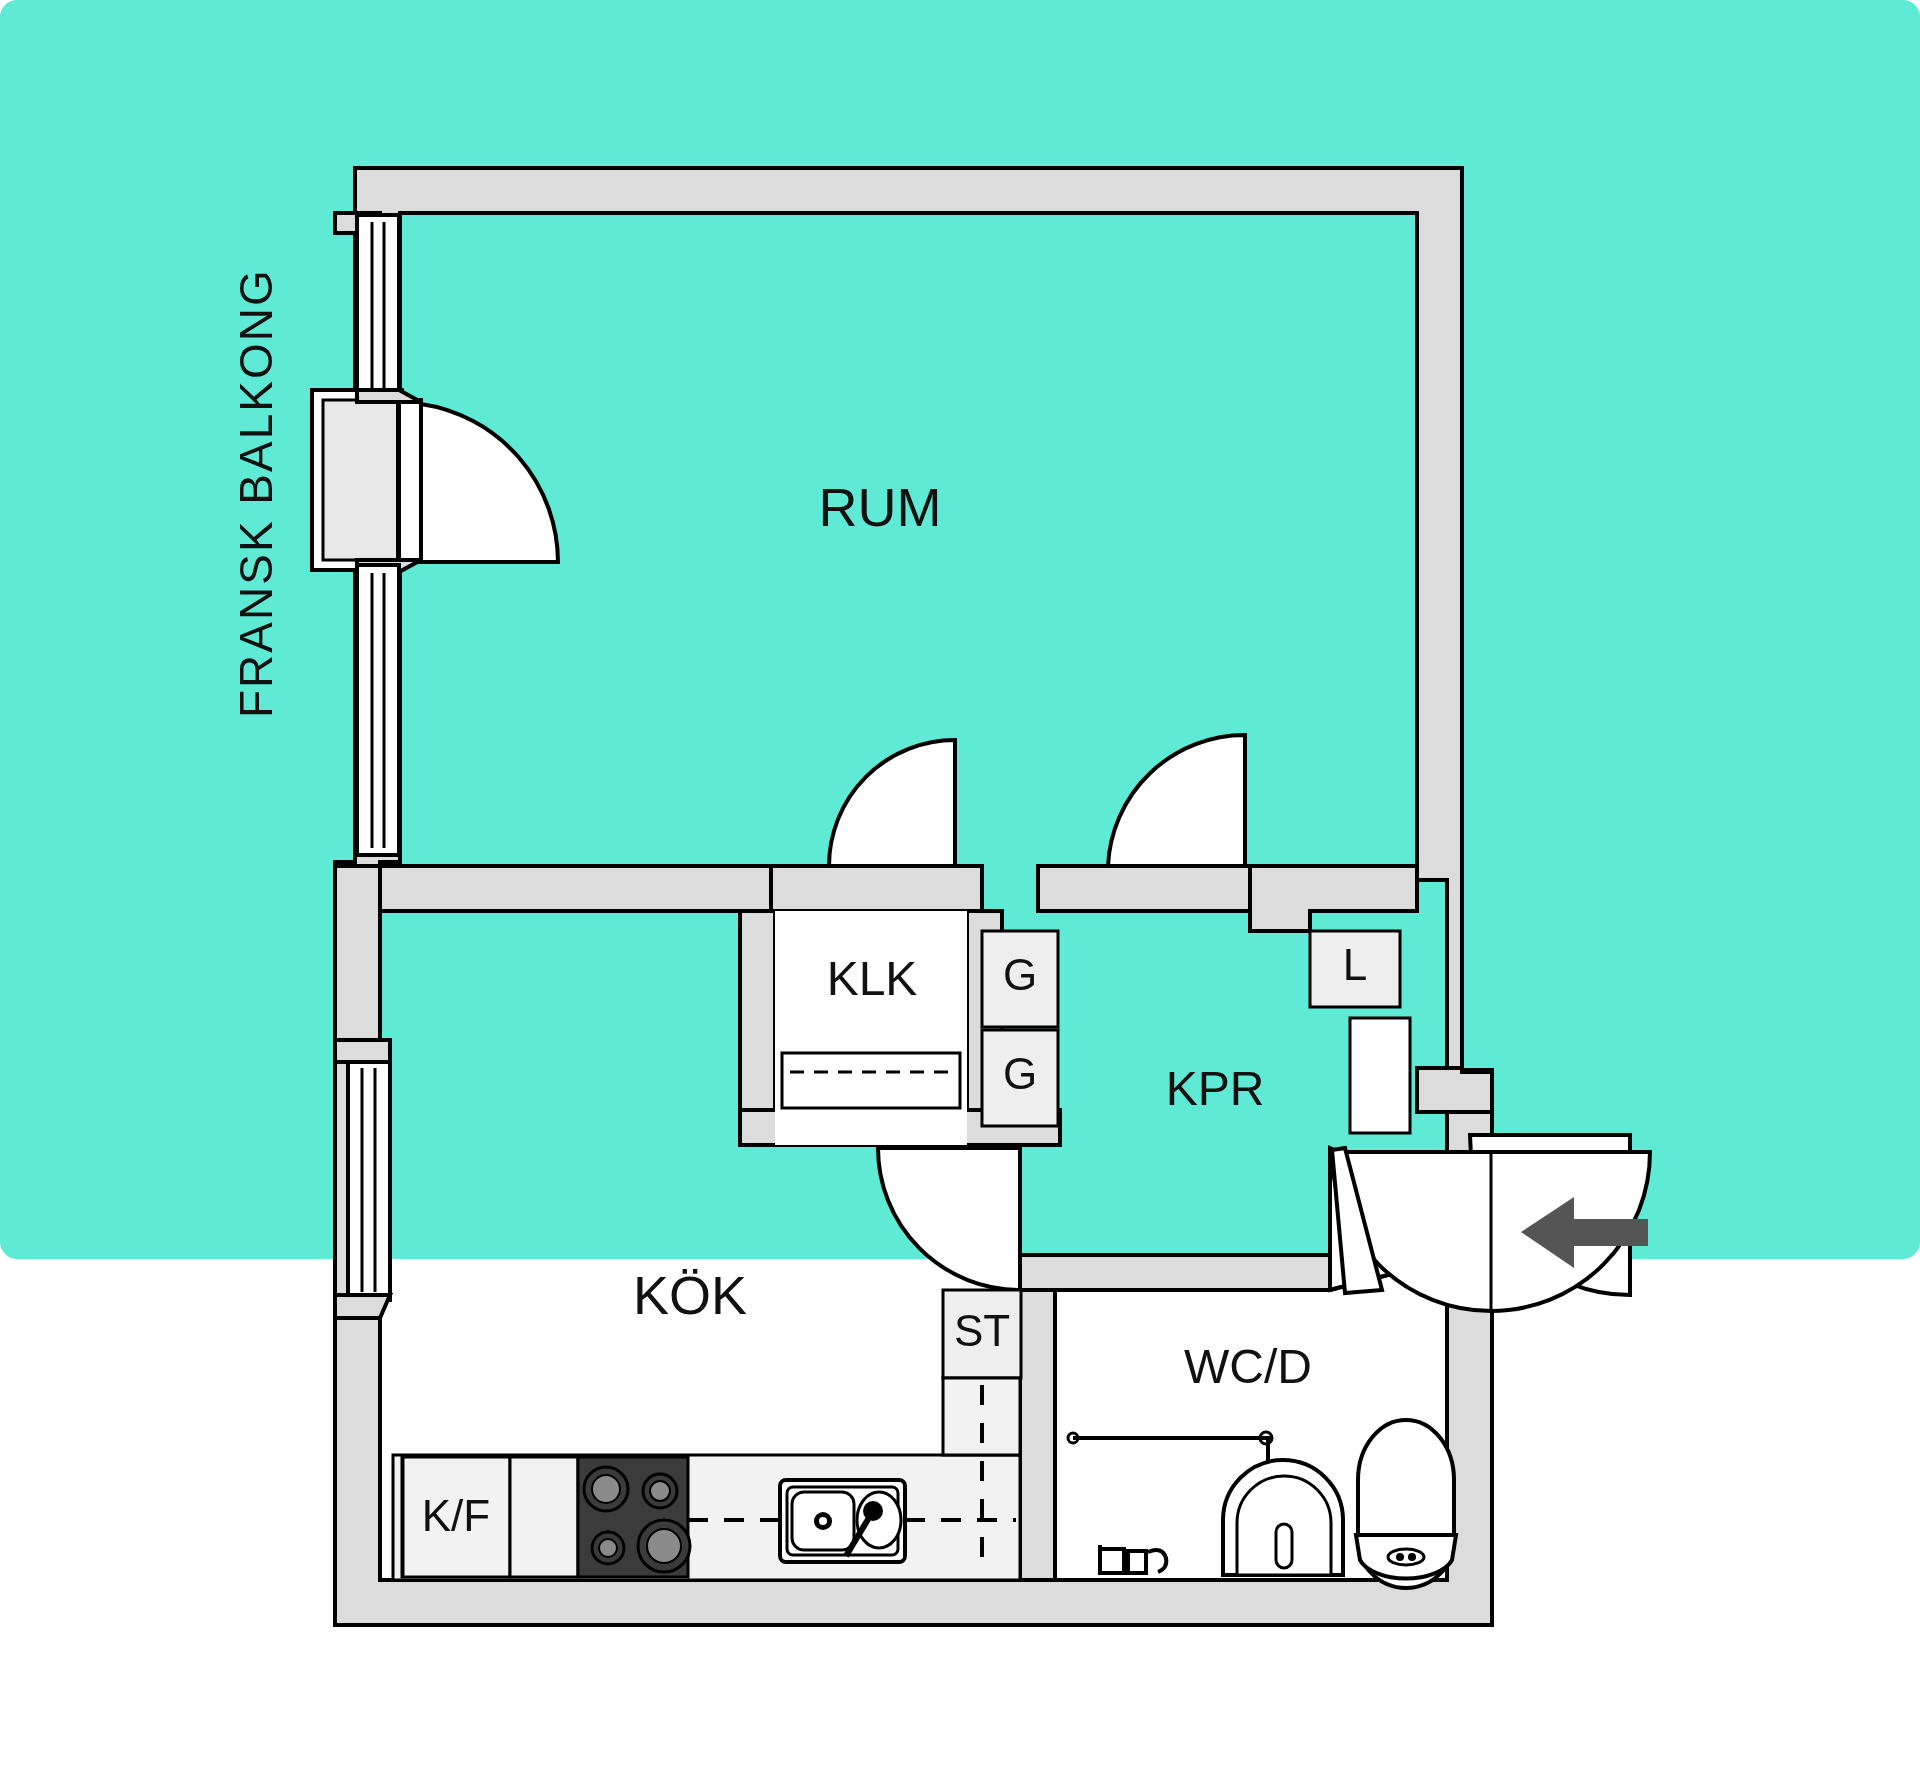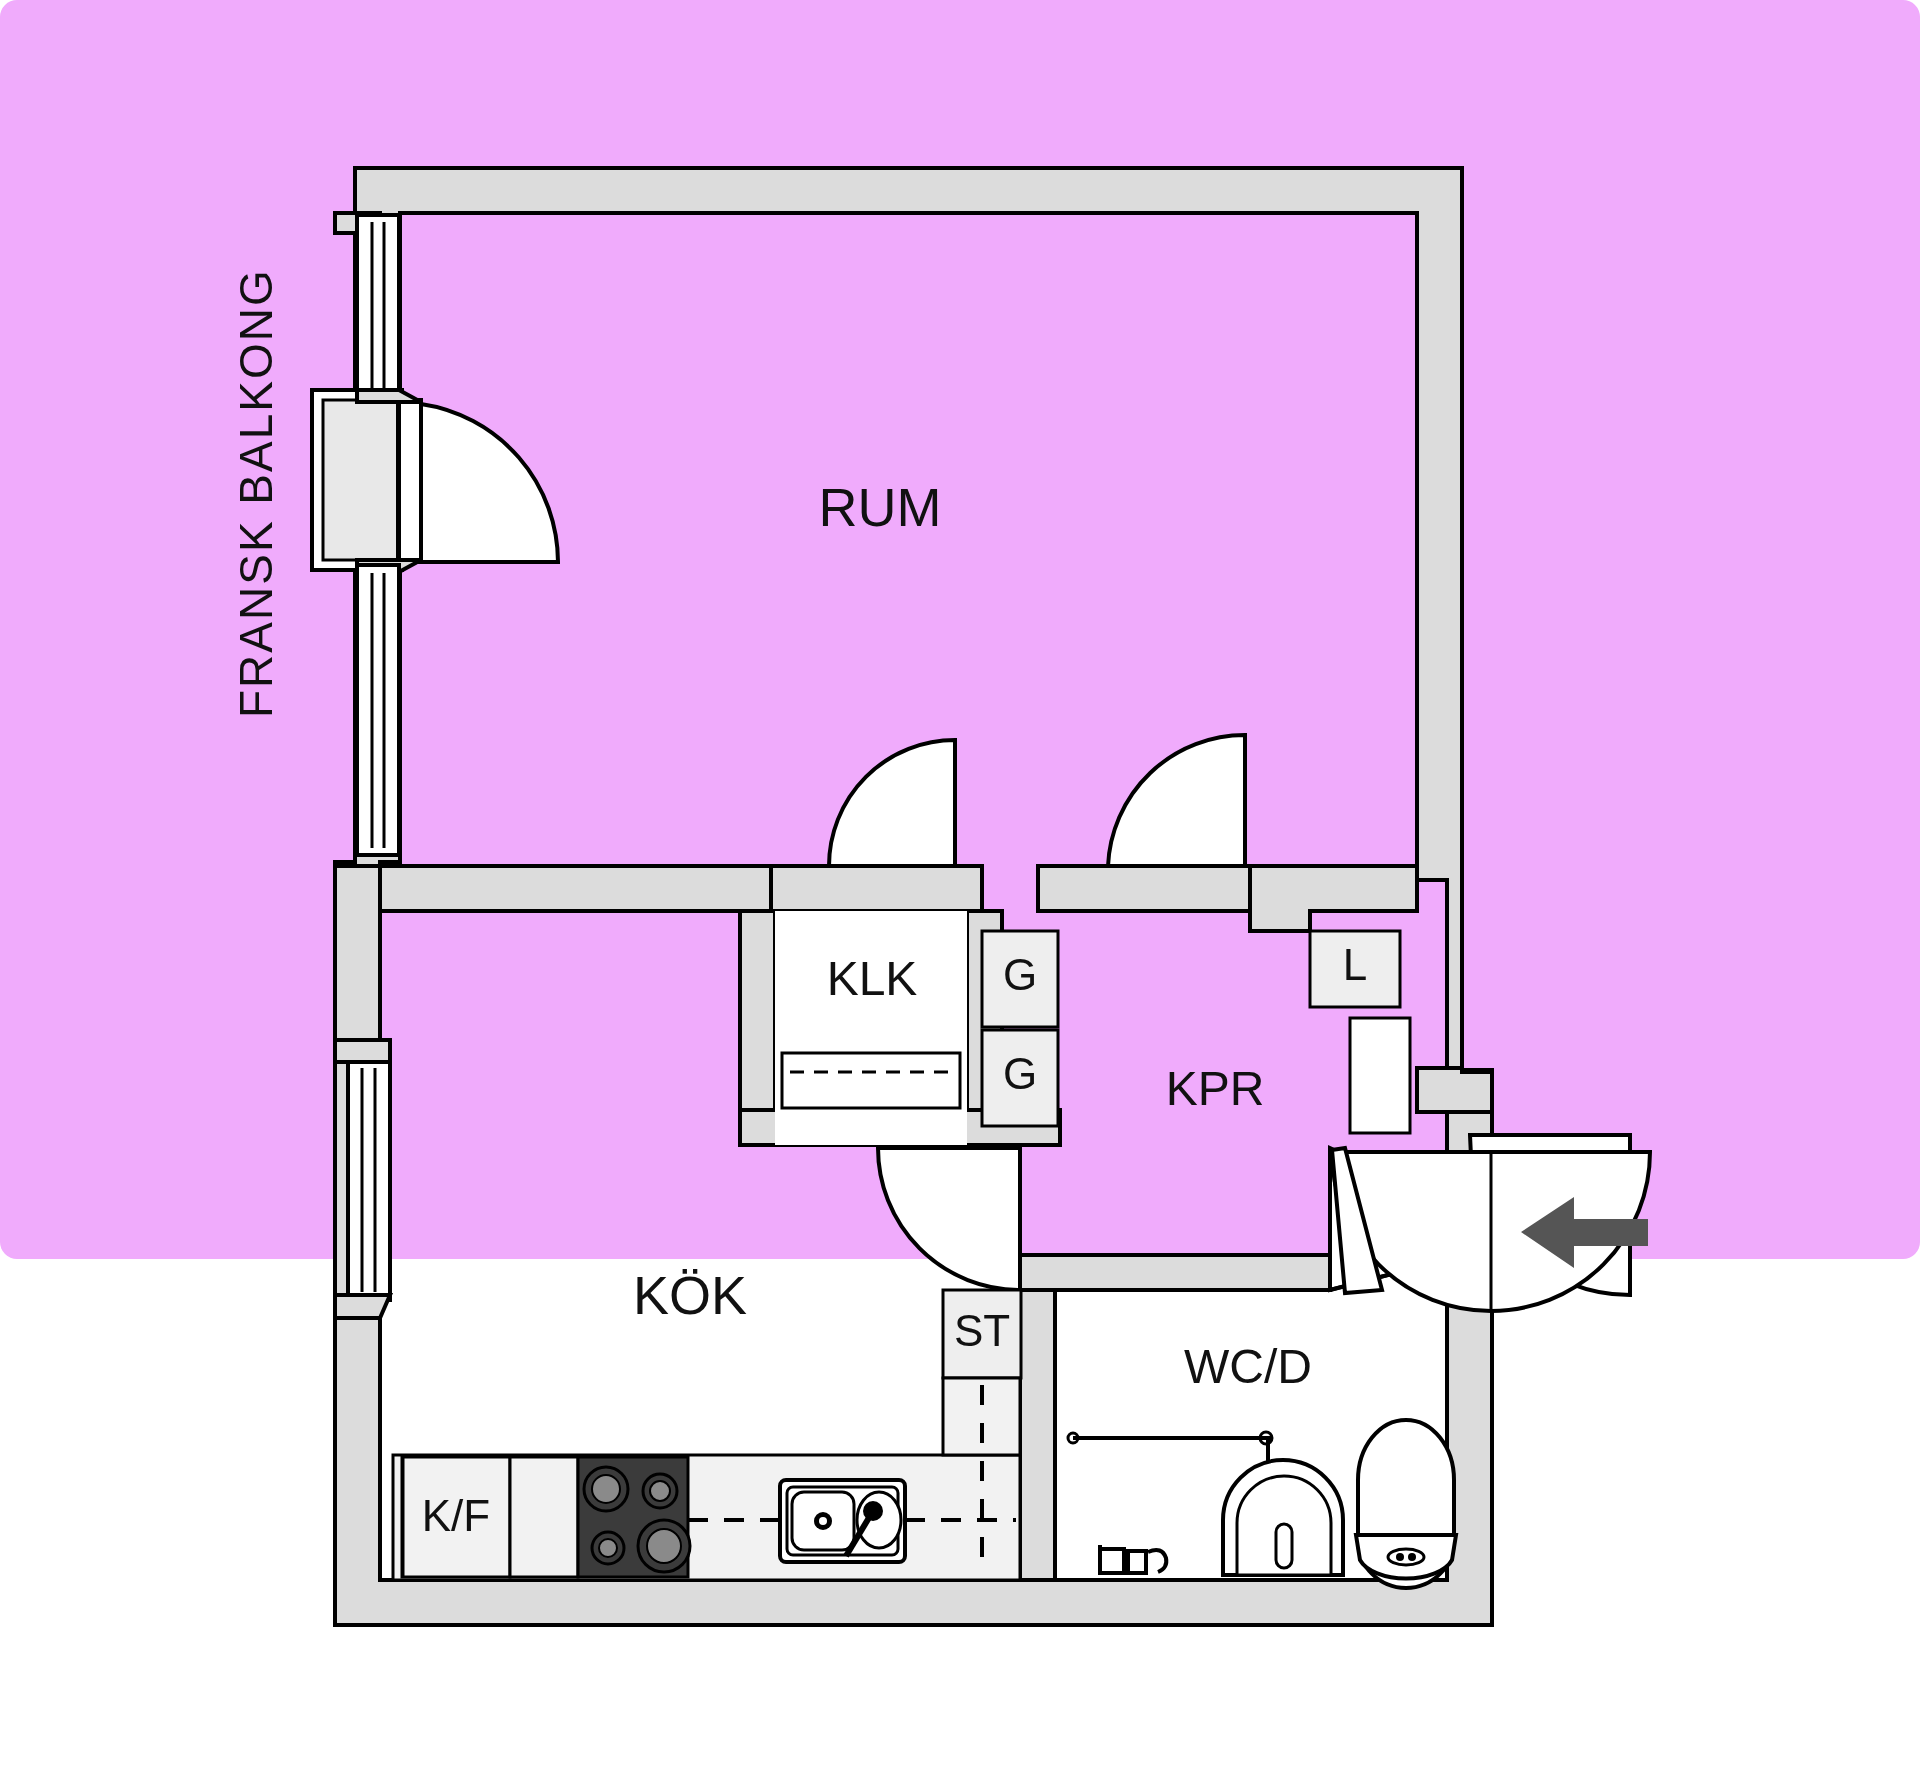--- a/index.html
+++ b/index.html
@@ -10,21 +10,21 @@
   body {
     width: 1920px;
     height: 1787px;
     font-family: "Liberation Sans", sans-serif;
     overflow: hidden;
   }
   #plan-root {
     position: relative;
     width: 1920px;
     height: 1259px;
-    background: #f0abfc;
+    background: #5eead4;
     border-radius: 17px;
   }
   svg#floorplan {
     display: block;
     width: 1920px;
     height: 1787px;
   }
   .room-label {
     font-family: "Liberation Sans", sans-serif;
     font-weight: 400;

